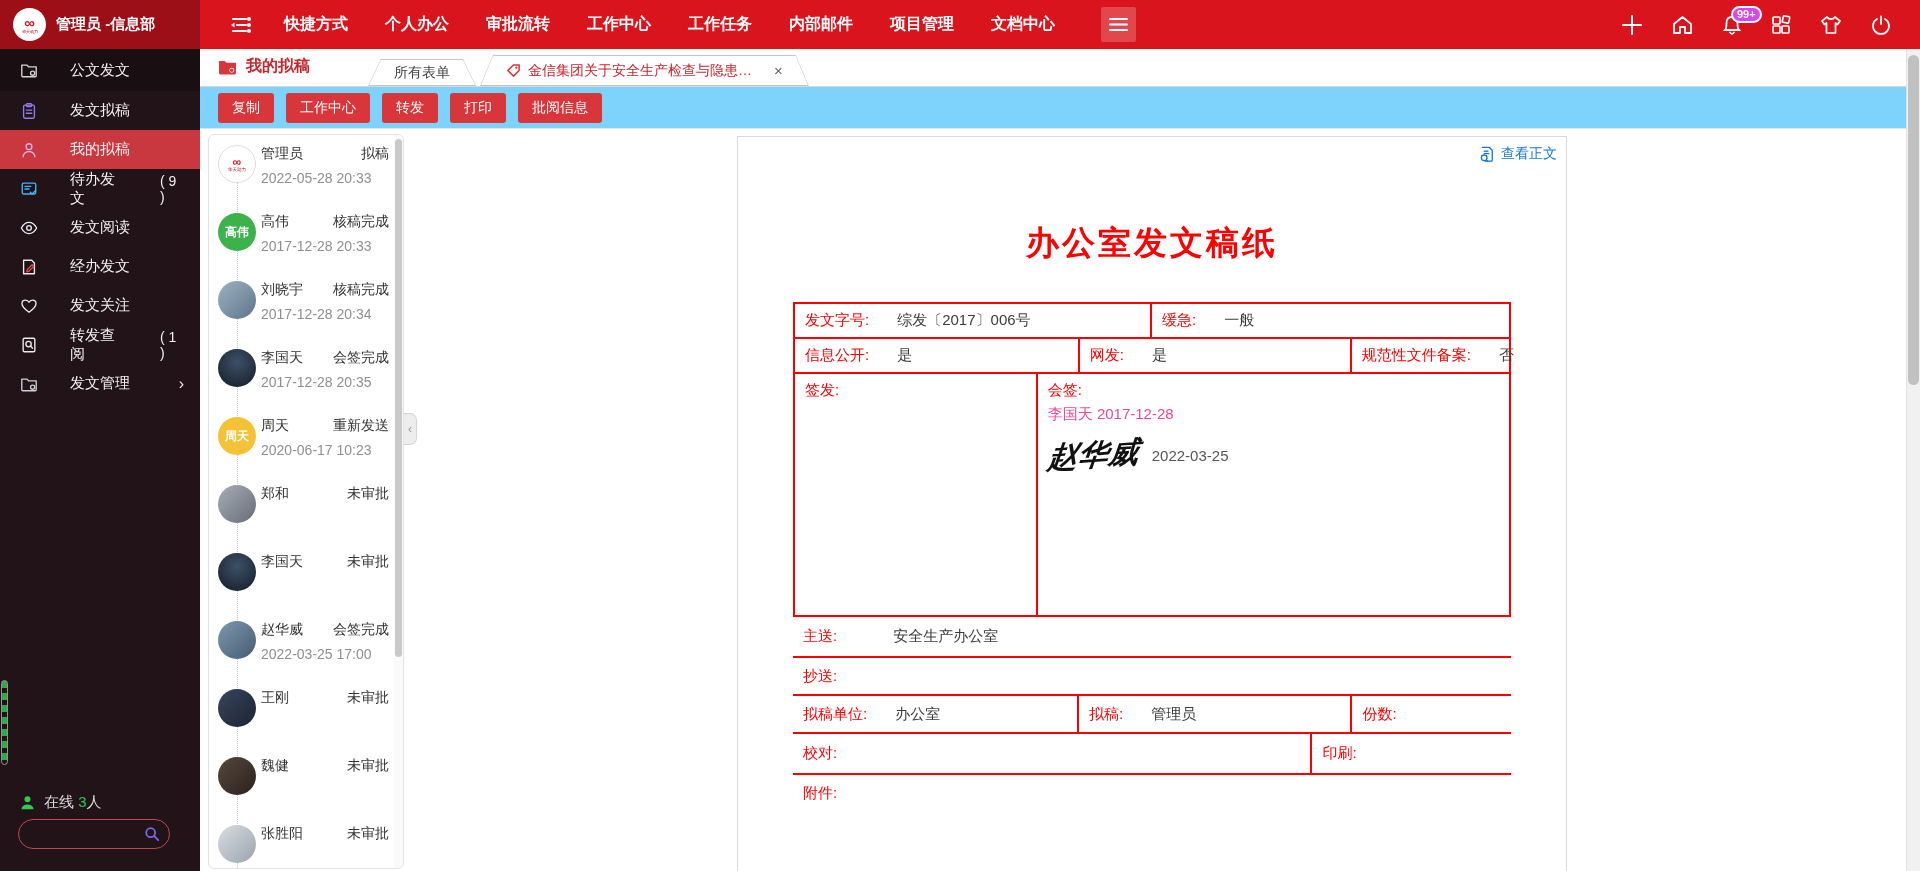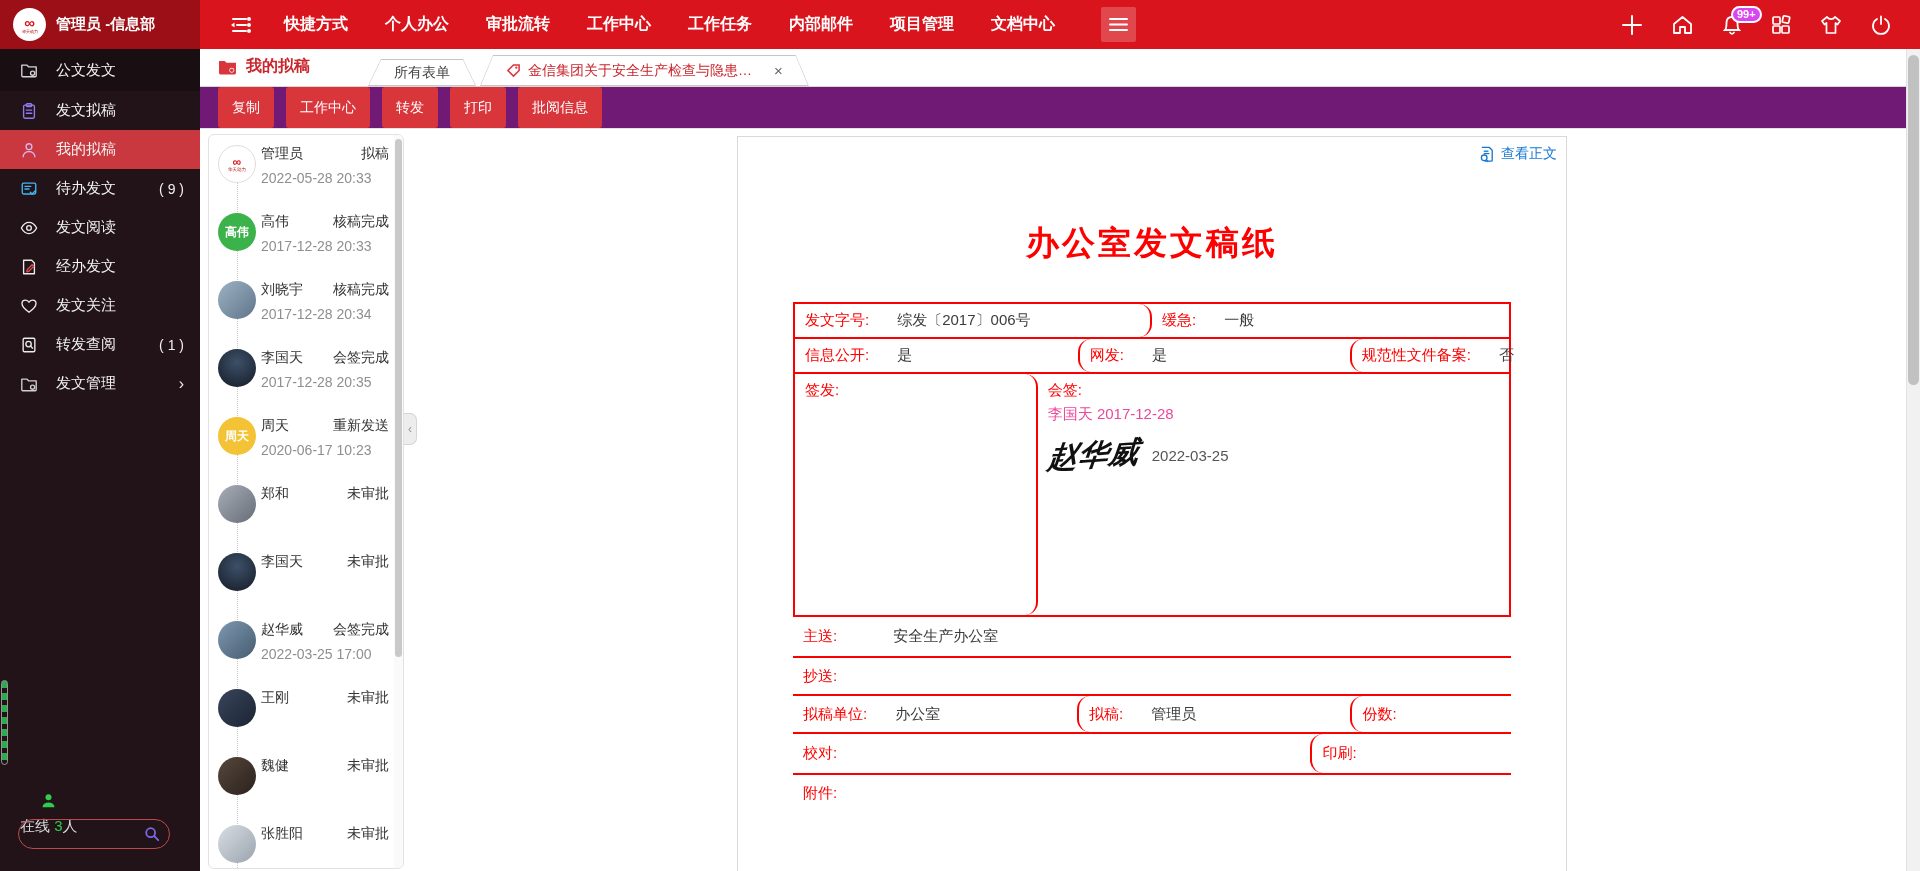--- a/index.html
+++ b/index.html
@@ -21,32 +21,32 @@
   .nav-item { font-size:16px; font-weight:600; white-space:nowrap; cursor:pointer; }
   .menu-square { width:35px; height:35px; background:#e0484e; border-radius:2px; margin-left:46px;
     display:flex; align-items:center; justify-content:center; cursor:pointer; }
   .top-right { margin-left:auto; display:flex; align-items:center; gap:27px; margin-right:28px; }
   .tb-ico { position:relative; display:flex; cursor:pointer; }
   .bell-badge { position:absolute; top:-7px; left:10px; background:#d946ef; border:2px solid #fff;
     border-radius:9px; font-size:11px; font-weight:bold; padding:0 4px; line-height:13px; }
 
   
   .sidebar { position:absolute; left:0; top:49px; width:200px; height:822px; background:#211318; z-index:20; }
-  .side-item { height:39px; display:flex; align-items:center; padding:0 16px 0 20px; gap:18px;
+  .side-item { height:39px; display:flex; align-items:center; padding:0 16px 0 20px; gap:32px;
     color:#f2f2f2; font-size:15px; cursor:pointer; }
   .side-item.header { background:#190e11; height:42px; }
   .side-item.active { background:#c9383e; }
   .side-item .ic { display:flex; width:18px; flex:0 0 auto; }
   .side-item .count { margin-left:auto; font-size:14px; color:#f0f0f0; }
   .side-item .chev { margin-left:auto; font-size:16px; color:#e8e8e8; }
   .green-handle { position:absolute; left:1px; top:631px; width:7px; height:85px;
     border:1px solid #9b9193; border-radius:4px;
     background:repeating-linear-gradient(180deg,#27ae4f 0 7px,transparent 7px 12px); }
   .online-row { position:absolute; left:20px; top:744px; display:flex; align-items:center; gap:9px;
-    color:#ddd; font-size:15px;flex-direction:column; }
+    color:#ddd; font-size:15px; }
   .online-row .cnt { color:#2ecc4f; }
   .side-search { position:absolute; left:18px; top:770px; width:152px; height:30px;
     border:1px solid #b94a4e; border-radius:15px; background:transparent; display:flex; align-items:center; }
   .side-search input { flex:1; background:transparent; border:none; outline:none; color:#eee;
     font-size:13px; padding:0 6px 0 12px; width:110px; }
   .side-search .mag { display:flex; margin-right:9px; }
 
   
   .content { position:absolute; left:200px; top:49px; width:1720px; height:822px; background:#fff; }
   .tabbar { height:38px; display:flex; align-items:flex-end; padding-left:18px;
@@ -58,21 +58,21 @@
     padding:0 26px; cursor:pointer; margin-right:4px; }
   .tab .shape { position:absolute; inset:0;
     clip-path:polygon(13px 0,calc(100% - 13px) 0,100% 100%,0 100%); background:#c6c6c6; }
   .tab .shape i { position:absolute; inset:1px; display:block;
     clip-path:polygon(12px 0,calc(100% - 12px) 0,100% 100%,0 100%); background:#fff; }
   .tab .lbl { position:relative; z-index:1; font-size:14px; color:#444; white-space:nowrap; }
   .tab.active { height:31px; }
   .tab.active .lbl { color:#c9252c; max-width:232px; overflow:hidden; text-overflow:ellipsis; }
   .tab.active .tag { position:relative; z-index:1; display:flex; margin-right:7px; }
   .tab .close { position:relative; z-index:1; margin-left:14px; color:#666; font-size:15px; cursor:pointer; }
-  .toolbar { height:41px; display:flex; gap:12px; padding-left:18px; background:#701a75; }
+  .toolbar { height:41px; display:flex; align-items:center; gap:12px; padding-left:18px; background:#7dd3fc; }
   .btn { background:#d9363c; color:#fff; border:none; border-radius:3px; font-size:14px;
     padding:6px 14px; cursor:pointer; font-family:inherit; }
 
   .main { position:absolute; left:0; top:79px; width:1720px; height:743px;
     border-top:1px solid #e3e3e3; overflow:hidden; background:#fff; }
 
   
   .list-card { position:absolute; left:8px; top:5px; width:196px; height:735px; background:#fff;
     border:1px solid #e2e2e2; border-radius:6px; overflow:hidden; }
   .timeline { position:relative; padding-top:2px; height:100%; }
@@ -96,21 +96,21 @@
   
   .page { position:absolute; left:537px; top:7px; width:830px; height:1150px;
     background:#fff; border:1px solid #d9d9d9; }
   .view-link { position:absolute; top:8px; right:9px; display:flex; align-items:center; gap:5px;
     color:#1677d2; font-size:14px; cursor:pointer; }
   .paper-title { margin-top:84px; text-align:center; font-size:33px; font-weight:bold;
     color:#fe0000; letter-spacing:3px; }
   .doc-table { margin:36px 55px 0; font-size:15px; }
   .r { display:flex; border-top:2px solid #fb0000; }
   .r.outer { border-left:2px solid #fb0000; border-right:2px solid #fb0000; }
-  .c { display:flex; align-items:center; gap:28px; padding:0 10px;border-radius:13px; }
+  .c { display:flex; align-items:center; gap:28px; padding:0 10px; }
   .c.top { align-items:flex-start; flex-direction:column; gap:5px; padding-top:7px; }
   .c .lb { color:#fe0000; white-space:nowrap; }
   .c .vl { color:#3c3c3c; }
   .gapwide { gap:56px; }
   .w50 { flex:0 0 50%; } .w34 { flex:0 0 34%; } .w325 { flex:0 0 32.5%; } .w66 { flex:0 0 66.5%; } .wfull { flex:1; }
   .bl { border-left:2px solid #fb0000;margin-left:40px; }
   .br { border-right:2px solid #fb0000; }
   .h37 { height:35px; } .h245 { height:243px; } .h43 { height:41px; }
   .h40 { height:38px; } .h55 { height:55px; align-items:flex-start; padding-top:12px; }
   .cs-line1 { color:#ec4899; }

